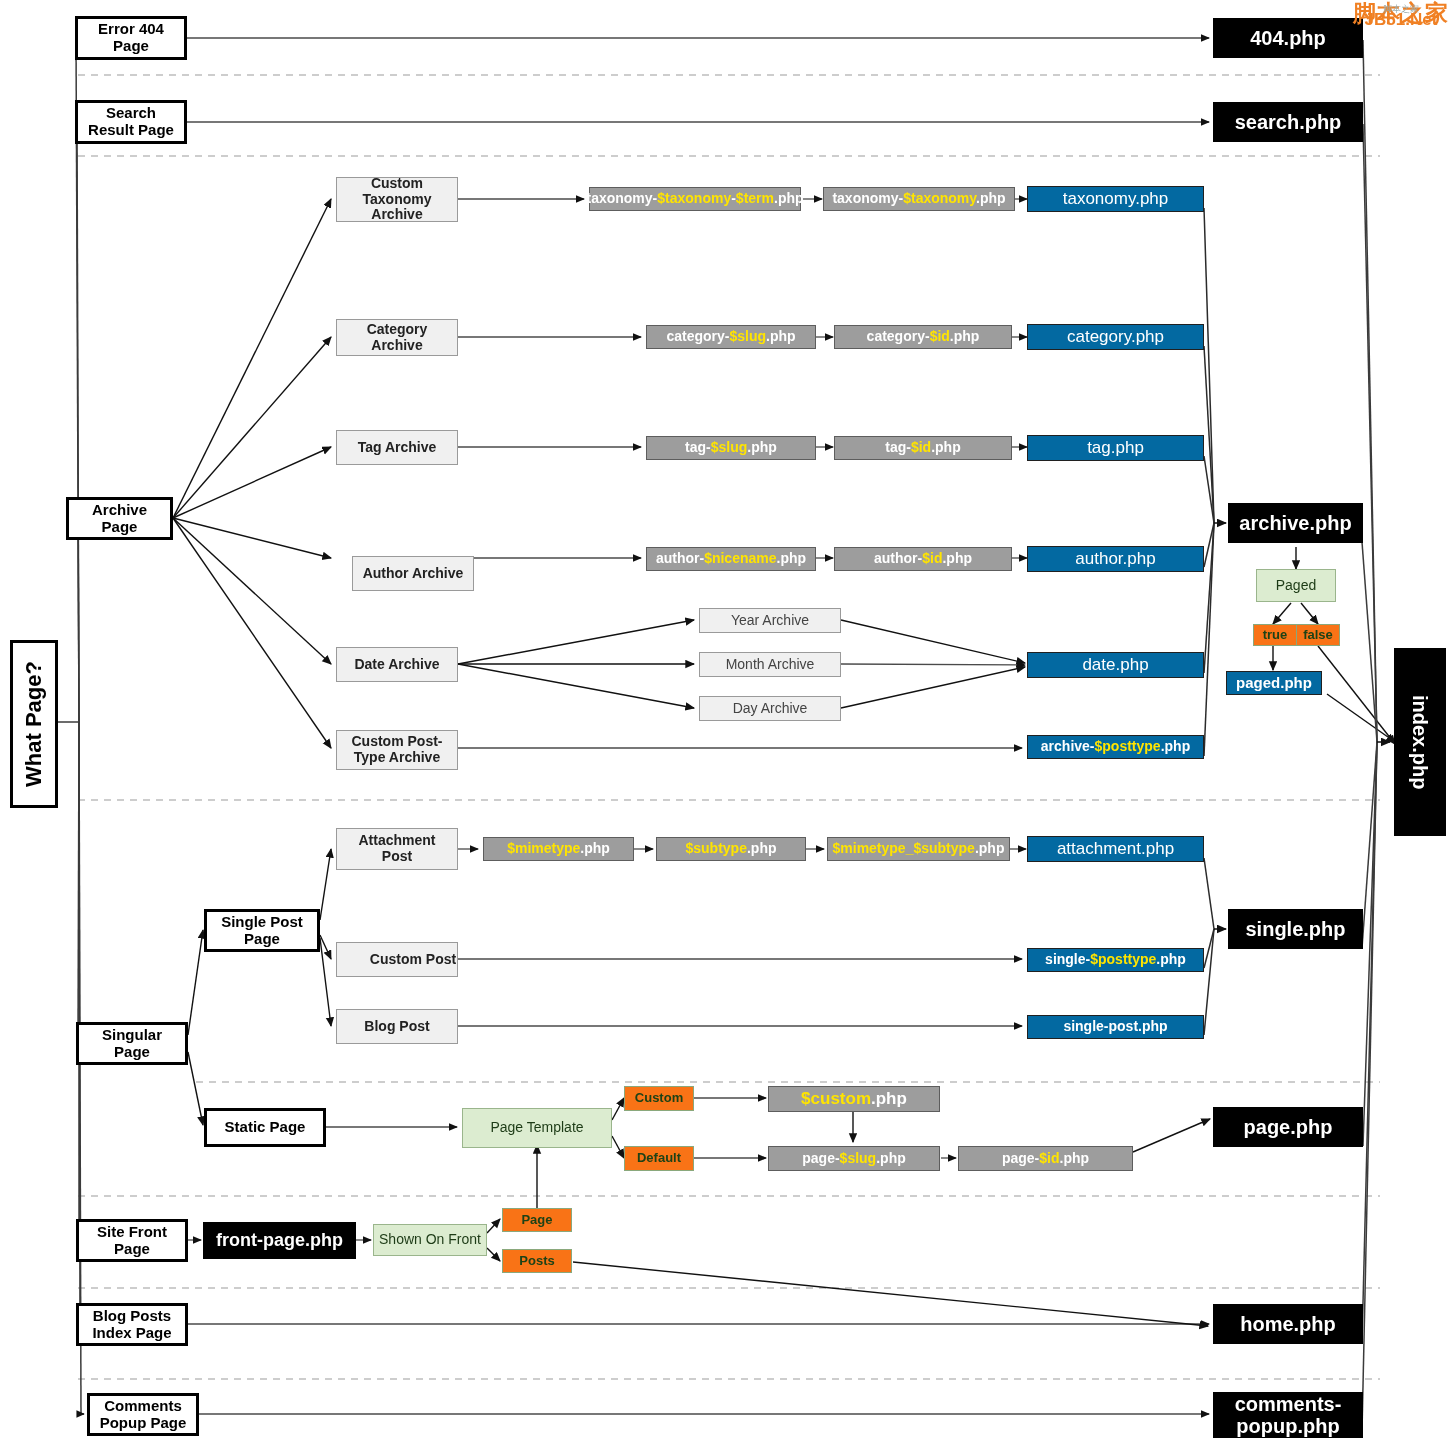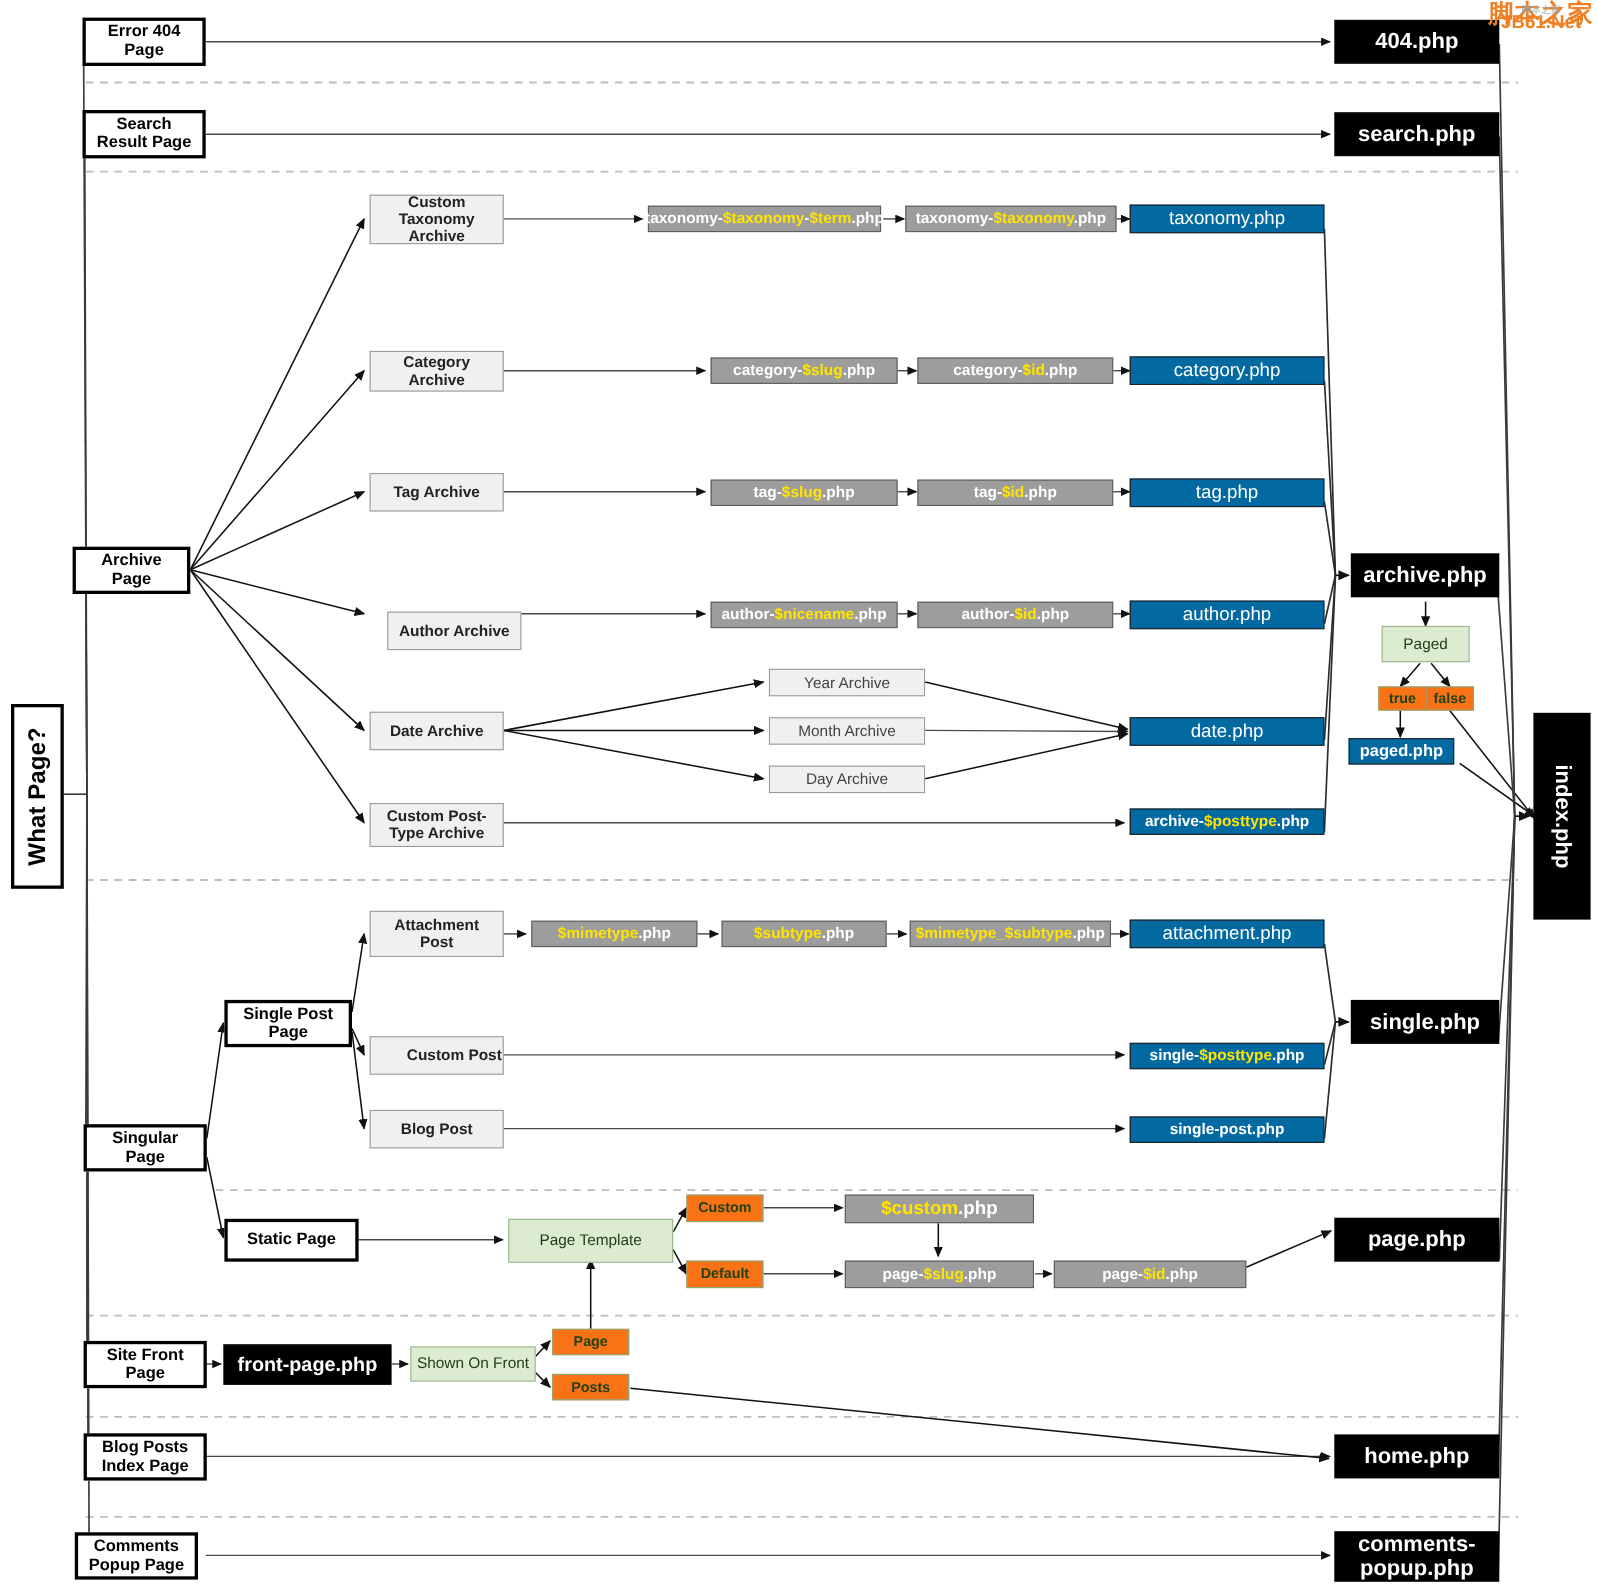--- a/index.html
+++ b/index.html
@@ -241,21 +241,21 @@
   <div class="node q wrap" style="left:75px;top:100px;width:112px;height:44px;">Search
 Result Page</div>
   <div class="node q wrap" style="left:66px;top:497px;width:107px;height:43px;">Archive
 Page</div>
   <div class="node q wrap" style="left:76px;top:1022px;width:112px;height:43px;">Singular
 Page</div>
   <div class="node q wrap" style="left:76px;top:1219px;width:112px;height:43px;">Site Front
 Page</div>
   <div class="node q wrap" style="left:76px;top:1303px;width:112px;height:43px;">Blog Posts
 Index Page</div>
-  <div class="node q wrap" style="left:68px;top:1393px;width:112px;height:43px;">Comments
+  <div class="node q wrap" style="left:87px;top:1393px;width:112px;height:43px;">Comments
 Popup Page</div>
 
   <div class="node q wrap" style="left:204px;top:909px;width:116px;height:43px;">Single Post
 Page</div>
   <div class="node q" style="left:204px;top:1108px;width:122px;height:39px;text-align:center;">Static Page</div>
 
   <div class="node sub wrap" style="left:336px;top:177px;width:122px;height:45px;">Custom
 Taxonomy
 Archive</div>
   <div class="node sub wrap" style="left:336px;top:319px;width:122px;height:37px;">Category

